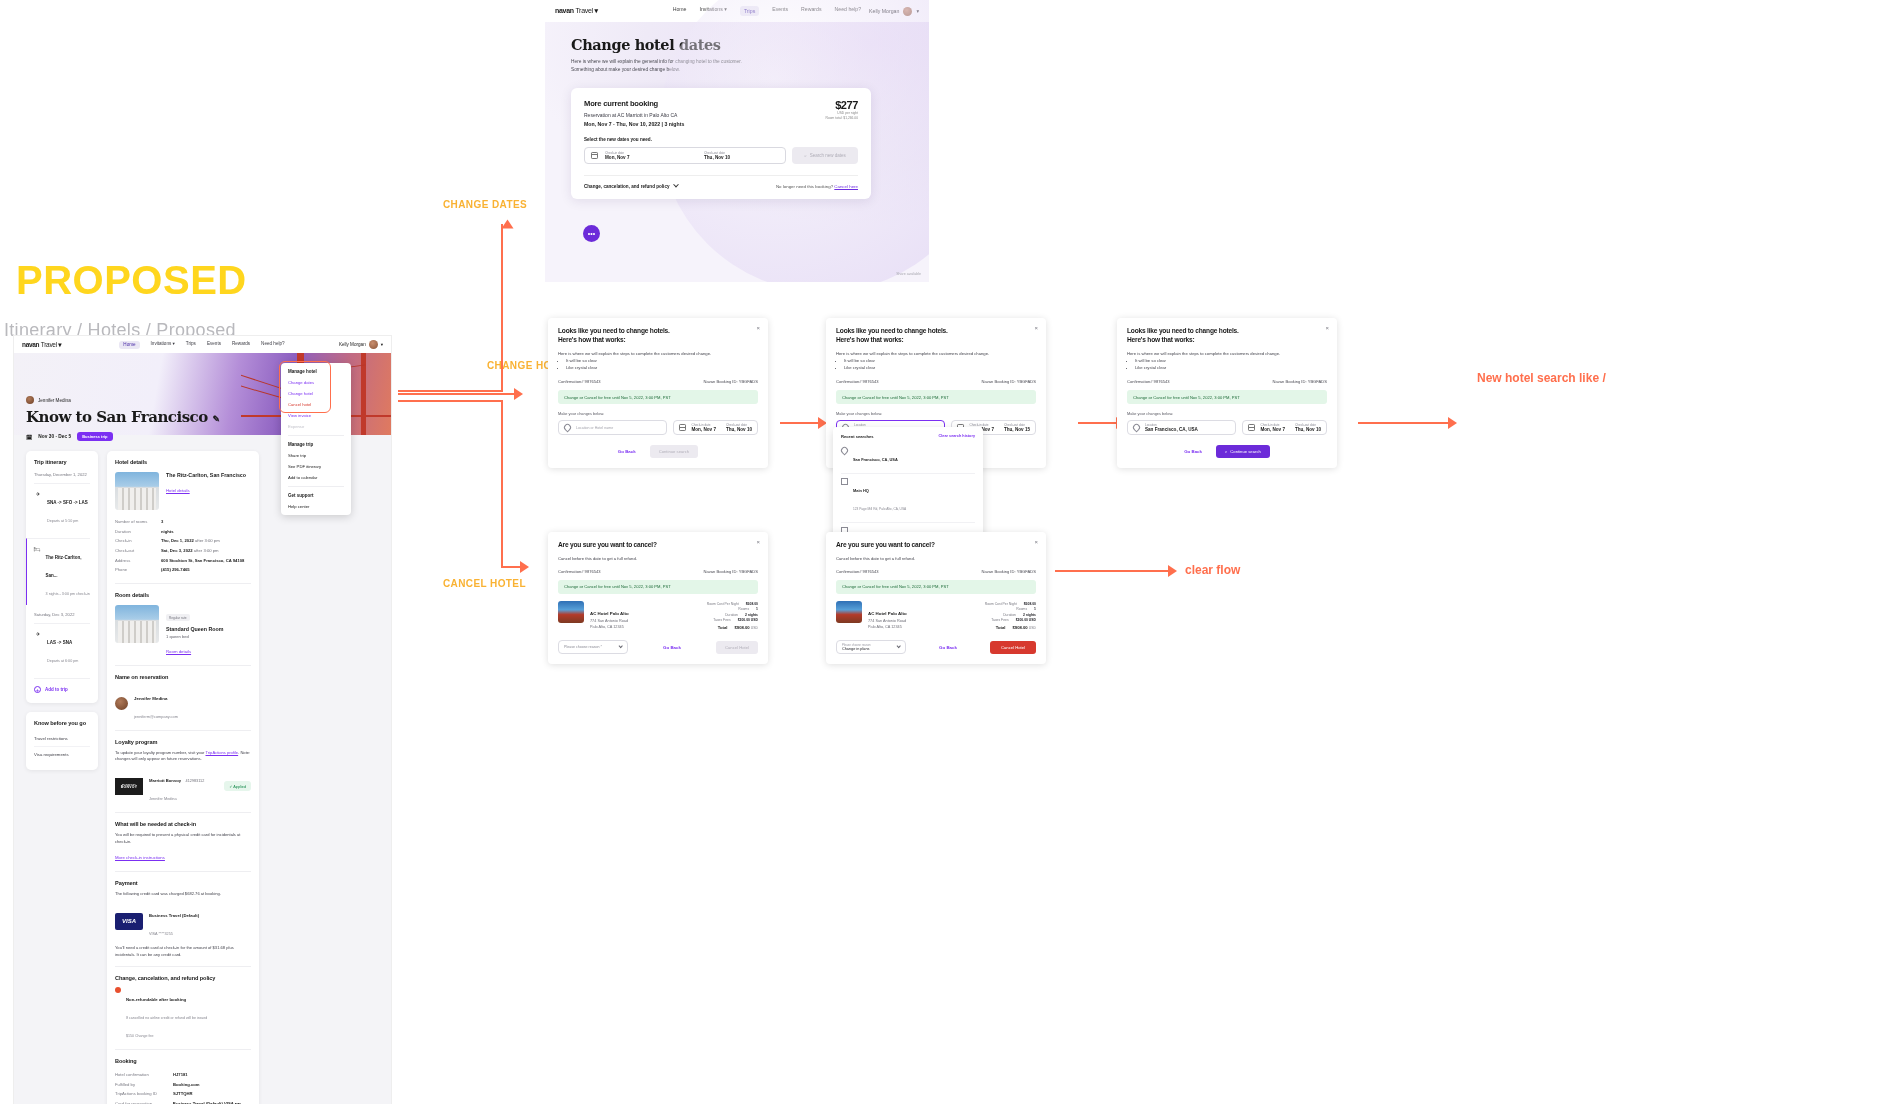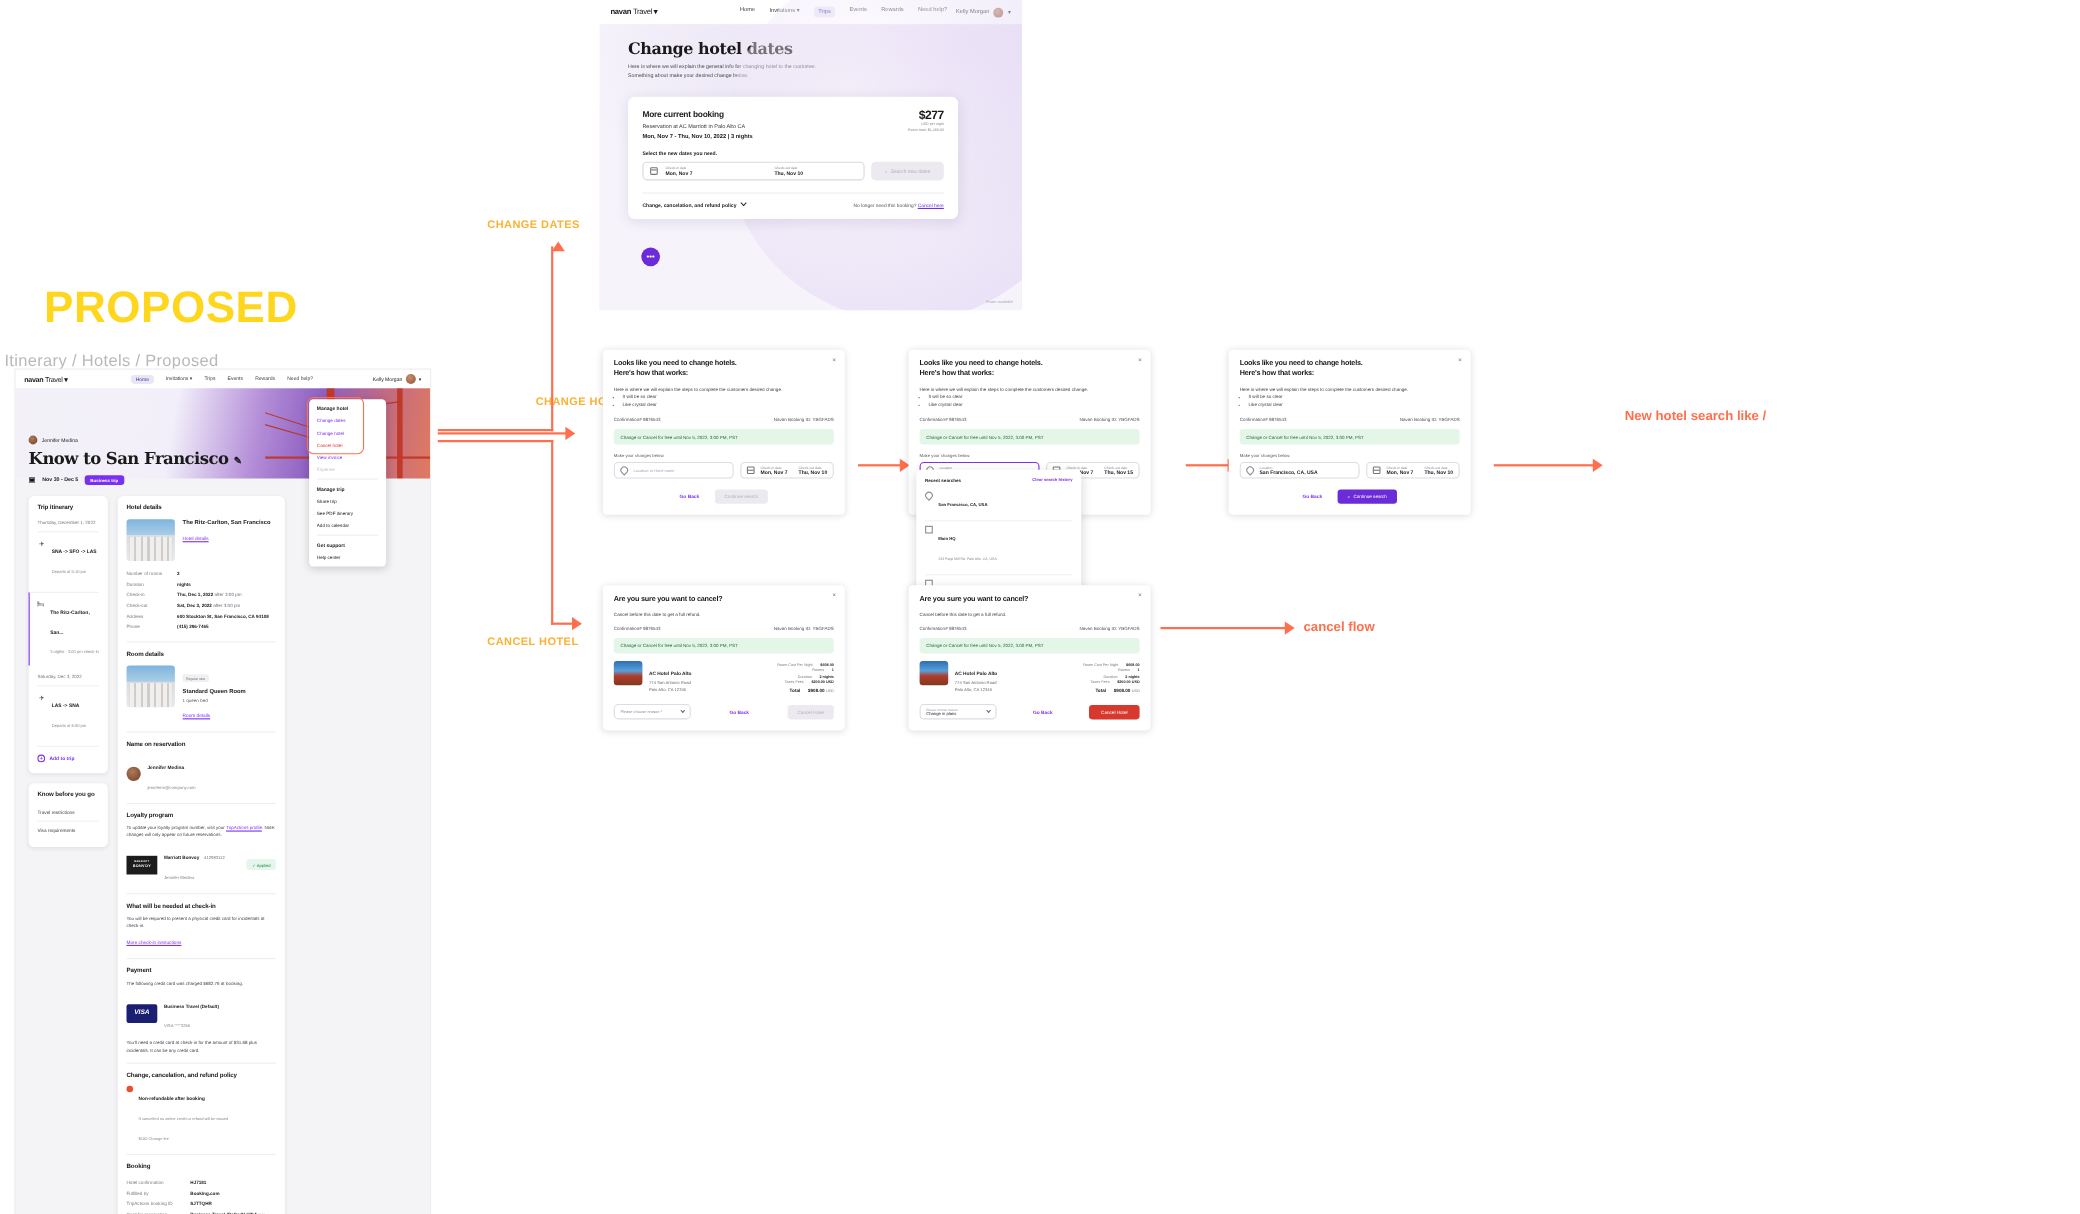--- a/index.html
+++ b/index.html
@@ -3,26 +3,26 @@
 <meta charset="utf-8">
 <style>
   * { box-sizing: border-box; margin: 0; padding: 0; }
   html, body { width: 1891px; height: 1104px; background: #ffffff; overflow: hidden; }
   body { font-family: "Liberation Sans", sans-serif; color: #1a1a1a; position: relative; }
 
   .canvas { position: absolute; inset: 0; }
 
   
   .proposed-title {
-    position: absolute; left: 40px; top: 258px;
+    position: absolute; left: 16px; top: 258px;
     font-size: 40px; font-weight: bold; color: #FFD61E; letter-spacing: .5px;
   }
   .breadcrumb {
     position: absolute; left: 4px; top: 320px;
-    font-size: 15px; color: #b9b9bd; letter-spacing: .3px;
+    font-size: 18px; color: #b9b9bd; letter-spacing: .3px;
   }
   .ann-label {
     position: absolute; font-size: 10px; font-weight: bold; color: #F9B233;
     letter-spacing: .4px; line-height: 1.25;
   }
   .ann-orange { color: #FF6F4D; font-size: 12px; font-weight: bold; }
 
   
   .arrow { position: absolute; }
   .arrow .ln { position: absolute; background: #FF6F4D; }
@@ -209,21 +209,21 @@
 
 <div class="canvas">
 
   <div class="proposed-title">PROPOSED</div>
   <div class="breadcrumb">Itinerary / Hotels / Proposed</div>
 
   <div class="ann-label" style="left:443px; top:199px;">CHANGE DATES</div>
   <div class="ann-label" style="left:487px; top:360px;"><span>CHANGE HOTEL</span></div>
   <div class="ann-label" style="left:443px; top:578px;">CANCEL HOTEL</div>
   <div class="ann-orange" style="position:absolute; left:1477px; top:371px; width:150px;">New hotel search like /</div>
-  <div class="ann-orange" style="position:absolute; left:1185px; top:563px;">cancel flow</div>
+  <div class="ann-orange" style="position:absolute; left:1185px; top:563px;">clear flow</div>
 
   <div class="arrow" style="left:398px; top:222px; width:130px; height:170px;">
     <div class="ln" style="left:0; top:168px; width:105px; height:2px;"></div>
     <div class="ln" style="left:103px; top:2px; width:2px; height:168px;"></div>
     <div class="hd" style="left:105px; top:-4px; transform:rotate(-90deg); transform-origin:center;"></div>
   </div>
   <div class="arrow" style="left:398px; top:388px; width:130px; height:12px;">
     <div class="ln" style="left:0; top:5px; width:118px; height:2px;"></div>
     <div class="hd" style="left:116px; top:0px;"></div>
   </div>

